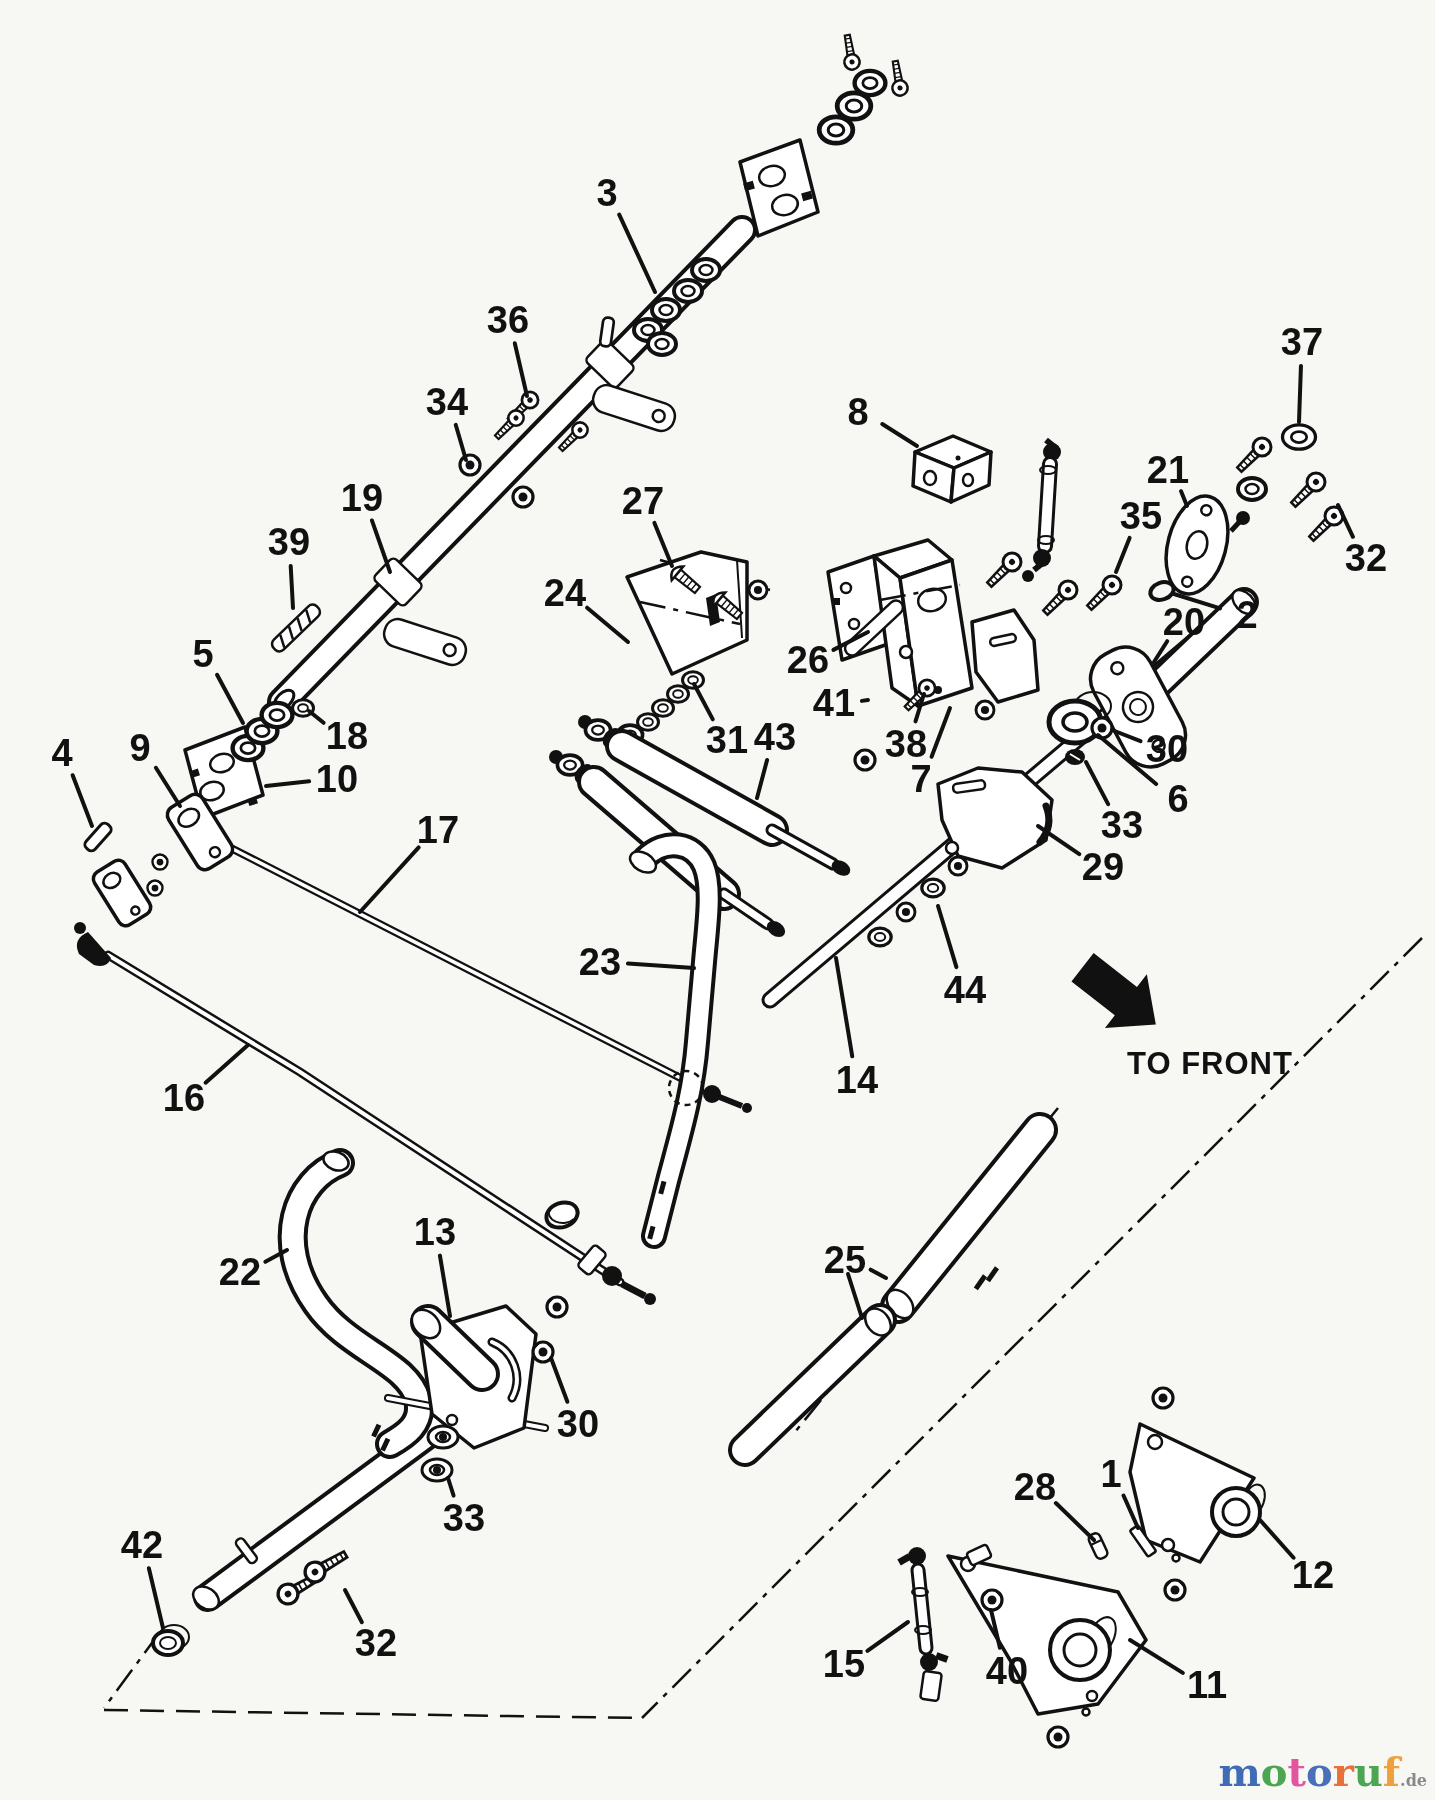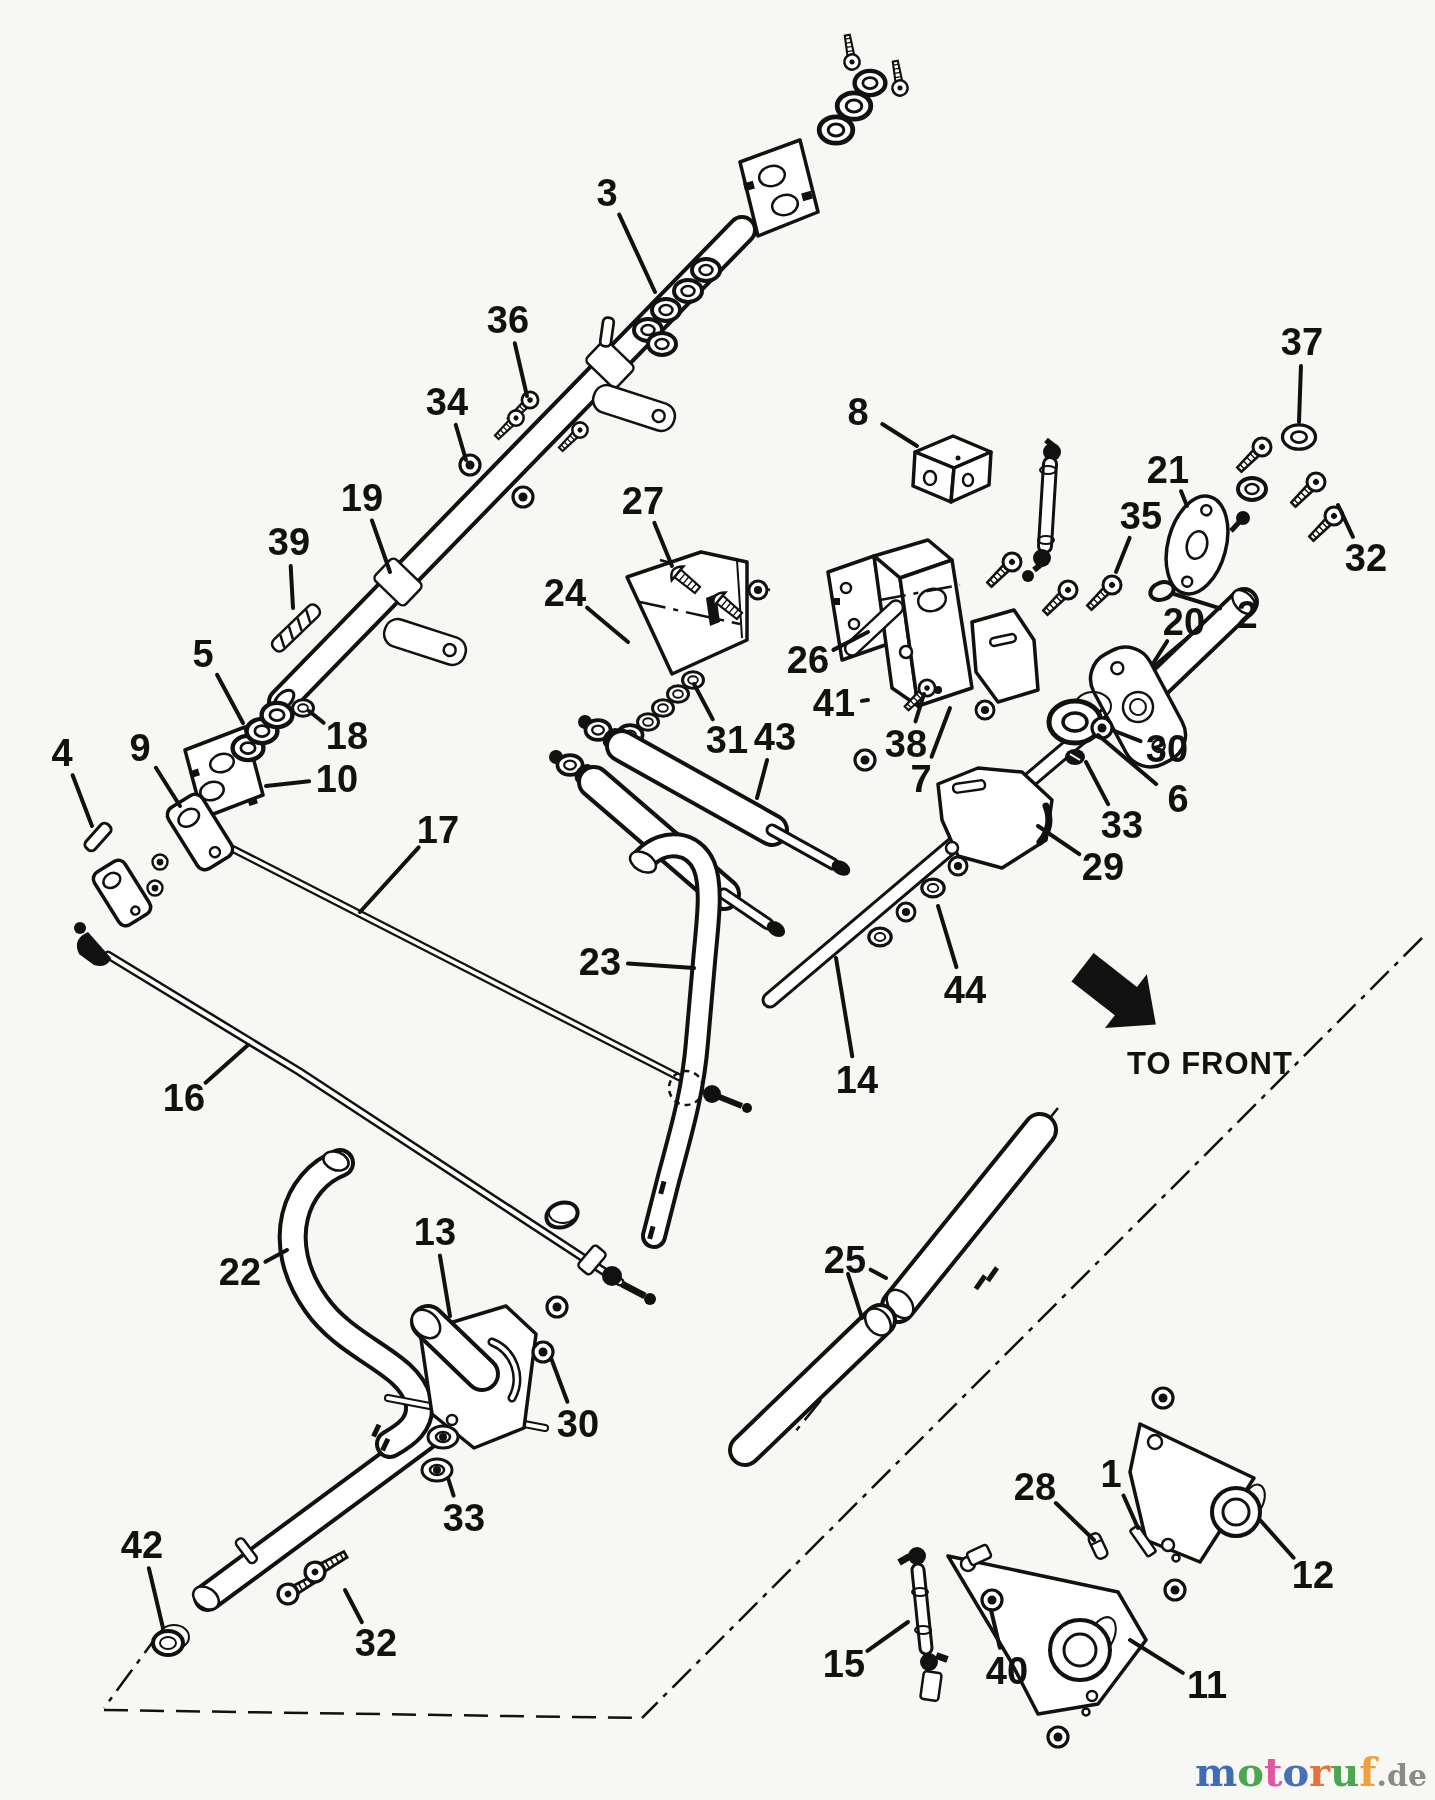--- a/index.html
+++ b/index.html
@@ -10,21 +10,21 @@
   .ln{stroke:#111;stroke-width:4;stroke-linecap:round;}
   .p{fill:#fff;stroke:#111;stroke-width:3.5;stroke-linejoin:round;}
   .p2{fill:#fff;stroke:#111;stroke-width:2.5;stroke-linejoin:round;}
   .tO{stroke:#111;fill:none;stroke-linecap:round;}
   .tI{stroke:#fff;fill:none;stroke-linecap:round;}
   .dashdot{stroke:#111;stroke-width:2.5;fill:none;stroke-dasharray:26 8 5 8;}
   .dashline{stroke:#111;stroke-width:2.5;fill:none;stroke-dasharray:24 12;}
   .thin{stroke:#111;stroke-width:2;fill:none;}
   #watermark{position:absolute;right:8px;bottom:8px;font-family:"DejaVu Serif",serif;
              font-weight:bold;font-size:40px;line-height:1;}
-  #watermark .suffix{font-size:30px;}
+  #watermark .suffix{font-size:16px;}
 </style>
 </head>
 <body>
 
 <div class="stage">
 <svg width="1435" height="1800" viewBox="0 0 1435 1800">
   <defs>
     <g id="sym-nut">
       <circle r="10" fill="#fff" stroke="#111" stroke-width="3.2"></circle>
       <circle r="4.5" fill="#111"></circle>

